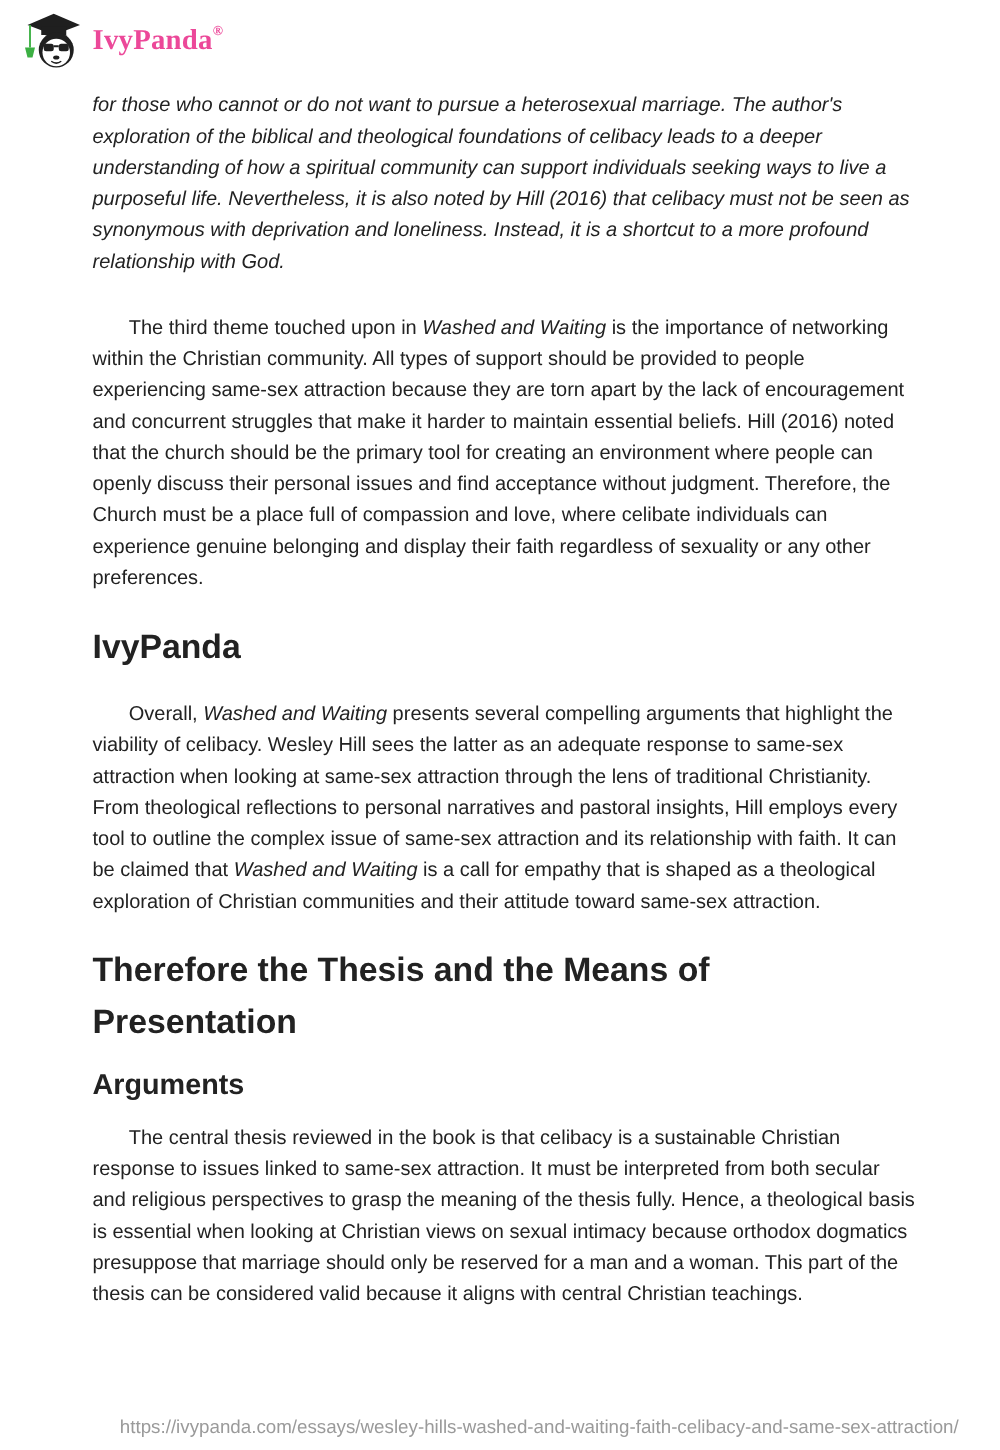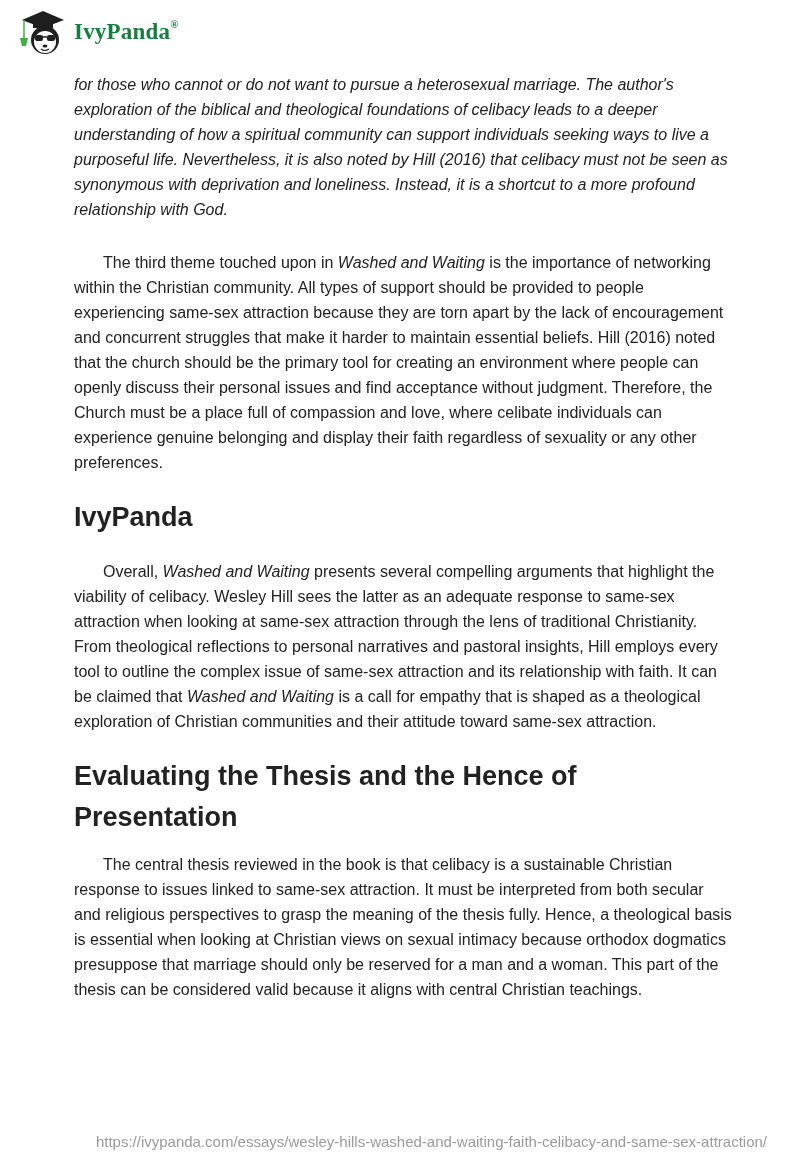--- a/index.html
+++ b/index.html
@@ -2,21 +2,21 @@
 <html><head>
   <meta charset="utf-8">
   <style>
     html, body { margin: 0; padding: 0; background: #ffffff; }
     body { width: 800px; height: 1160px; position: relative; overflow: hidden;
       font-family: "Liberation Sans", sans-serif; color: #222222; }
     .header { position: absolute; top: 0; left: 0; width: 800px; height: 60px; }
     .logo { position: absolute; left: 18px; top: 8px; display: flex; align-items: center; }
     .logo svg { display: block; }
     .logo-text { font-family: "Liberation Serif", serif; font-weight: bold; font-size: 23px;
-      color: #15803d; margin-left: 6px; letter-spacing: 0.2px; }
+      color: #ec4899; margin-left: 6px; letter-spacing: 0.2px; }
     .logo-text sup { font-size: 11px; position: relative; top: -2px; }
     .header-title { position: absolute; right: 33px; top: 14px; font-size: 13px; color: #8a8a8a; }
     .content { position: absolute; left: 74px; top: 72px; width: 660px; }
     p { margin: 0; font-size: 16px; line-height: 25px; color: #222; }
     p.indent { text-indent: 29px; }
     .p1 { margin-bottom: 28px; font-style: italic; }
     .p2 { margin-bottom: 22px; }
     h2 { margin: 0; font-size: 27px; line-height: 41px; font-weight: bold; color: #222; }
     h3 { margin: 0; font-size: 23px; line-height: 30px; font-weight: bold; color: #222; }
     .h-summary { margin-bottom: 21px; }
@@ -53,19 +53,20 @@
 
 <div class="content">
   <p class="p1">for those who cannot or do not want to pursue a heterosexual marriage. The author's exploration of the biblical and theological foundations of celibacy leads to a deeper understanding of how a spiritual community can support individuals seeking ways to live a purposeful life. Nevertheless, it is also noted by Hill (2016) that celibacy must not be seen as synonymous with deprivation and loneliness. Instead, it is a shortcut to a more profound relationship with God.</p>
 
   <p class="indent p2"><span>The third theme touched upon in </span><em>Washed and Waiting</em><span> is the importance of networking within the Christian community. All types of support should be provided to people experiencing same-sex attraction because they are torn apart by the lack of encouragement and concurrent struggles that make it harder to maintain essential beliefs. Hill (2016) noted that the church should be the primary tool for creating an environment where people can openly discuss their personal issues and find acceptance without judgment. Therefore, the Church must be a place full of compassion and love, where celibate individuals can experience genuine belonging and display their faith regardless of sexuality or any other preferences.</span></p>
 
   <h2 class="h-summary">IvyPanda</h2>
 
   <p class="indent p-summary"><span>Overall, </span><em>Washed and Waiting</em><span> presents several compelling arguments that highlight the viability of celibacy. Wesley Hill sees the latter as an adequate response to same-sex attraction when looking at same-sex attraction through the lens of traditional Christianity. From theological reflections to personal narratives and pastoral insights, Hill employs every tool to outline the complex issue of same-sex attraction and its relationship with faith. It can be claimed that </span><em>Washed and Waiting</em><span> is a call for empathy that is shaped as a theological exploration of Christian communities and their attitude toward same-sex attraction.</span></p>
 
-  <h2 class="h-eval">Evaluating the Thesis and the Hence of Presentation</h2>
+  <h2 class="h-eval">Therefore the Thesis and the Means of Presentation</h2>
 
+  <h3 class="h-args">Arguments</h3>
 
   <p class="indent">The central thesis reviewed in the book is that celibacy is a sustainable Christian response to issues linked to same-sex attraction. It must be interpreted from both secular and religious perspectives to grasp the meaning of the thesis fully. Hence, a theological basis is essential when looking at Christian views on sexual intimacy because orthodox dogmatics presuppose that marriage should only be reserved for a man and a woman. This part of the thesis can be considered valid because it aligns with central Christian teachings.</p>
 </div>
 
 <div class="footer-url">https://ivypanda.com/essays/wesley-hills-washed-and-waiting-faith-celibacy-and-same-sex-attraction/</div>
 
 </body></html>

